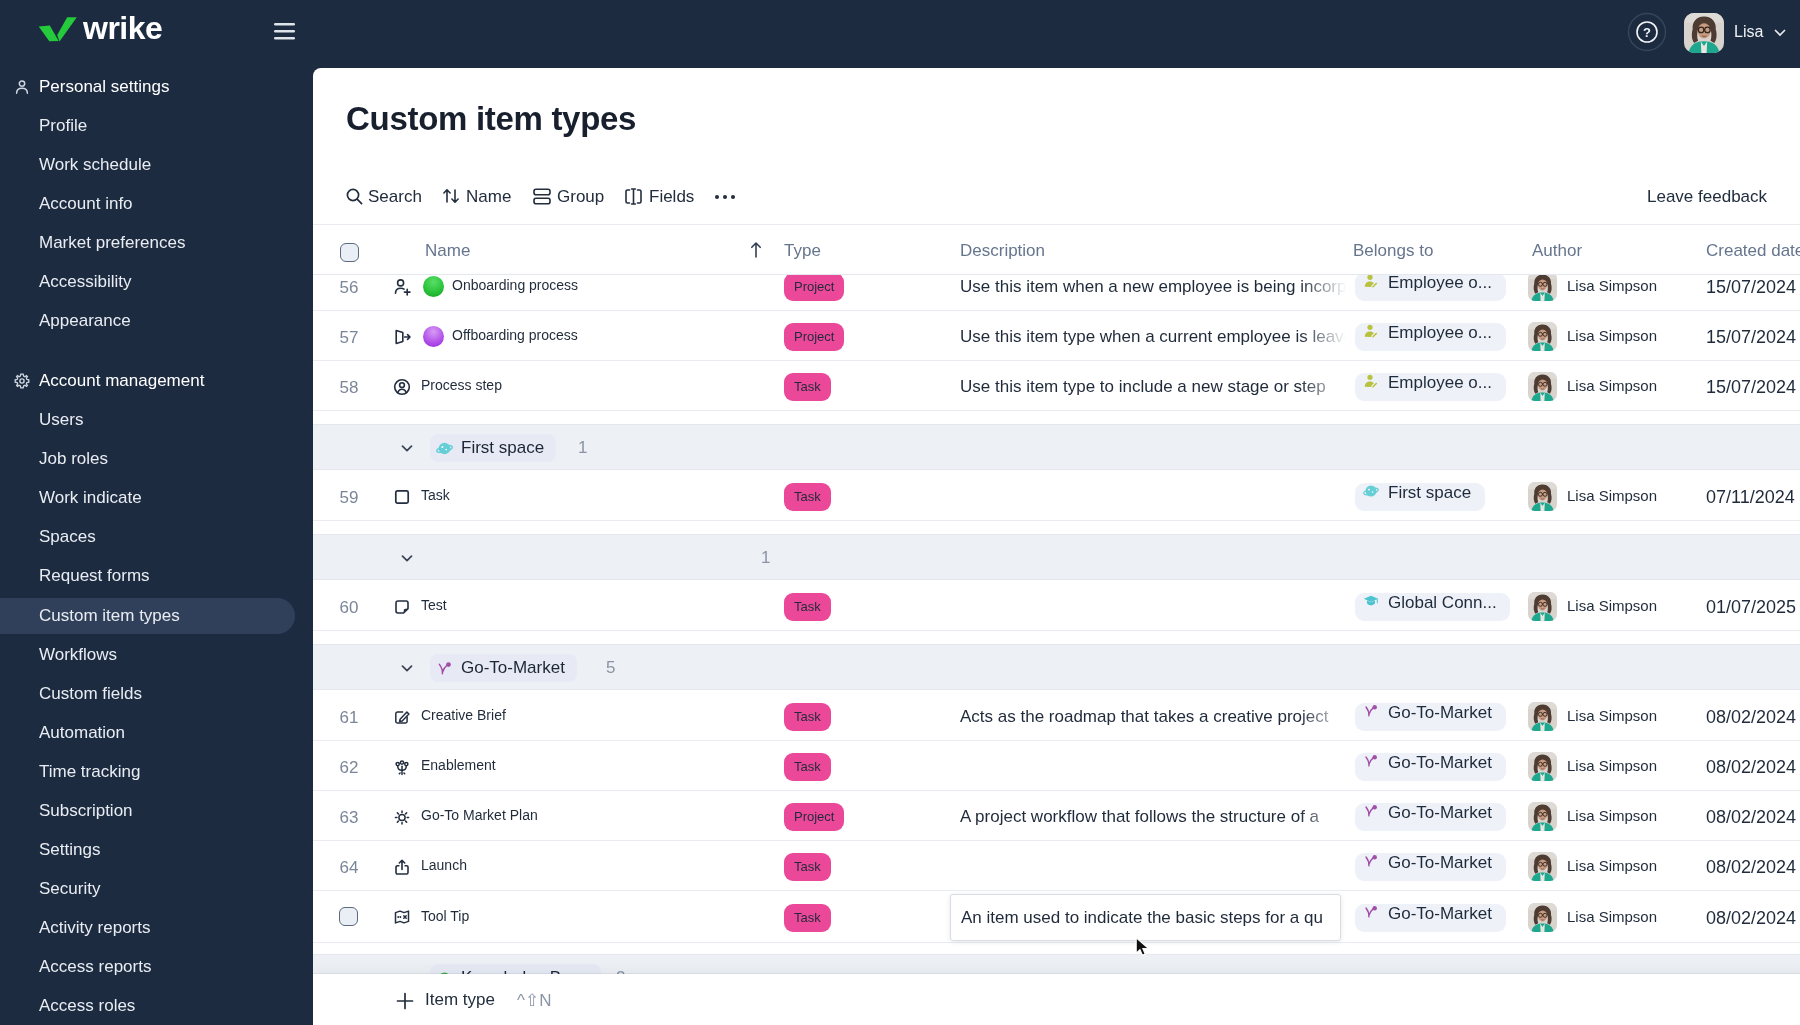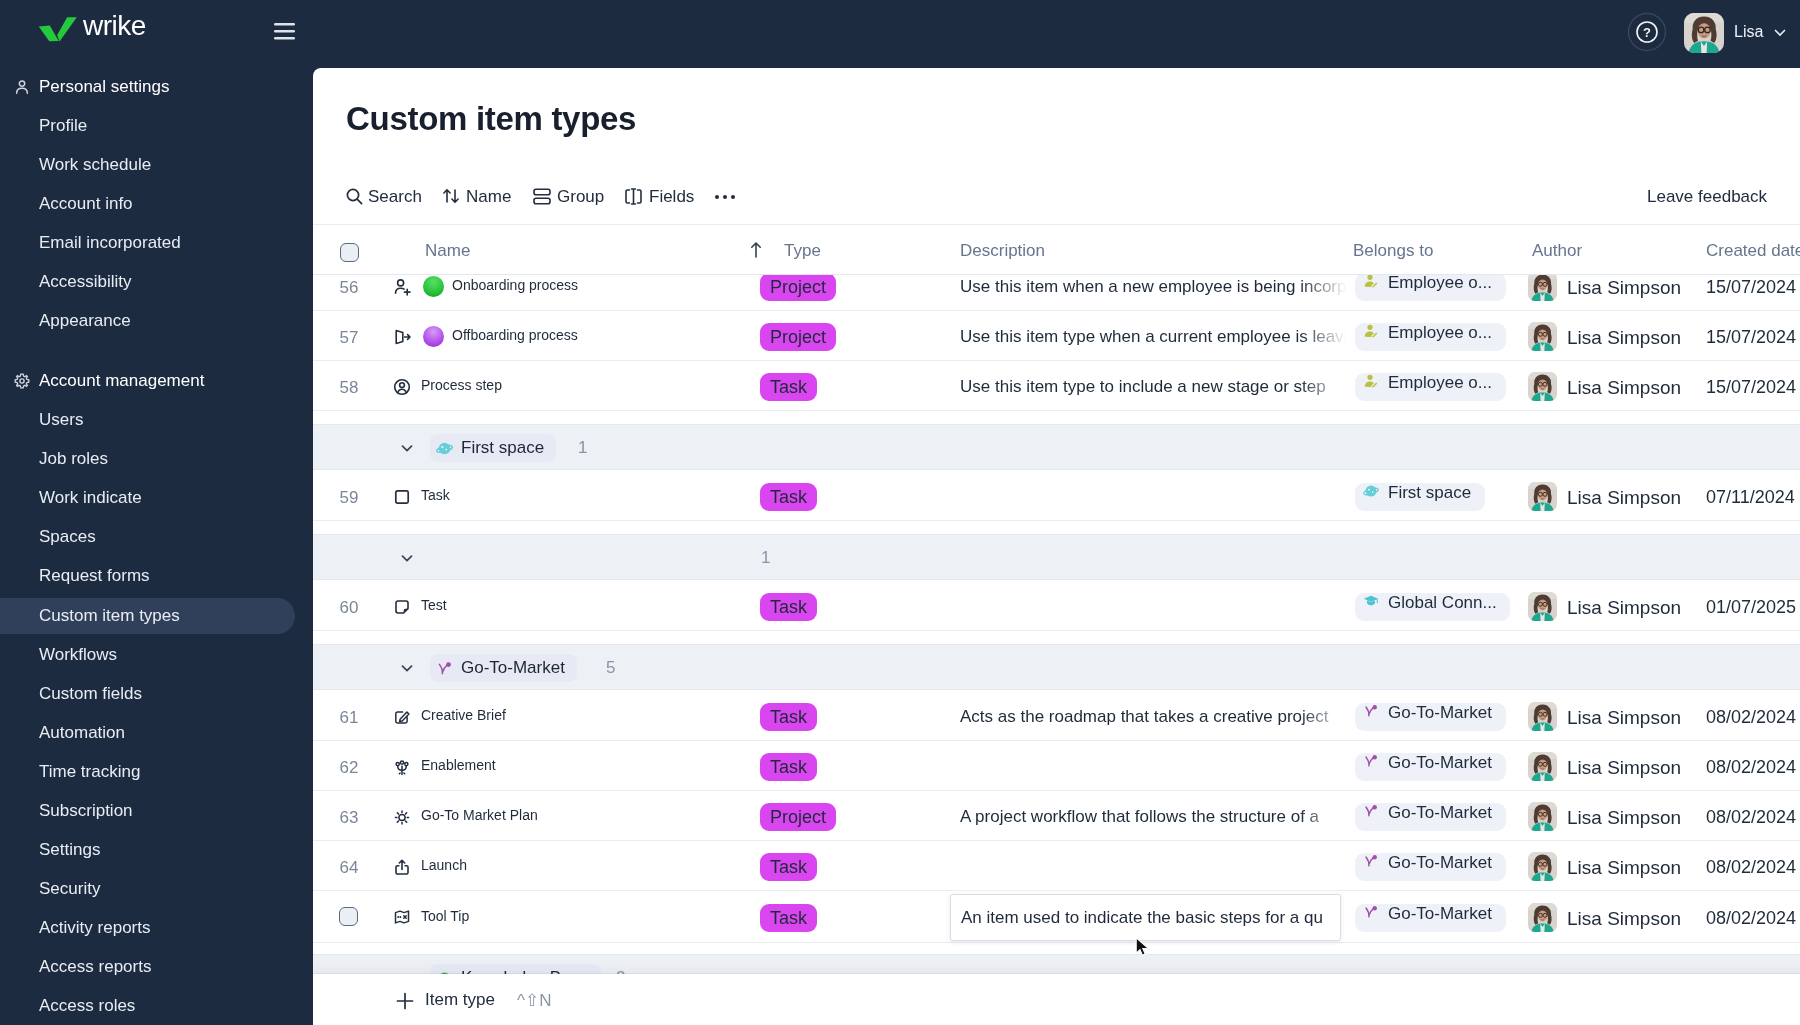--- a/index.html
+++ b/index.html
@@ -18,59 +18,59 @@
 .tbtxt{position:absolute;top:118px;height:22px;line-height:22px;font-size:17px;color:#222d3d;white-space:nowrap}
 .hline{position:absolute;left:0;width:1487px;height:1px;background:#e9edf2}
 .hdrtxt{position:absolute;top:172px;height:21px;line-height:21px;font-size:17px;color:#66758e;white-space:nowrap}
 .ckb{position:absolute;width:19px;height:19px;border:1.5px solid #5c6a80;border-radius:6px;background:#eaeef5}
 
 .row{position:absolute;left:0;width:1487px;height:50px;border-bottom:1px solid #e9edf2;background:#fff}
 .num{position:absolute;left:20px;width:32px;text-align:center;top:17px;font-size:17px;color:#7b8699}
 .nicon{position:absolute;left:80px;top:17px;width:18px;height:18px}
 .nname{position:absolute;left:108px;top:16px;font-size:14px;color:#1f2a3a;white-space:nowrap}
 .ball{position:absolute;left:110px;top:15px;width:21px;height:21px;border-radius:50%}
-.typepill{position:absolute;left:447px;top:12px;height:28px;line-height:28px;border-radius:9px;background:#d946ef;color:#1f2a3a;font-size:18px;padding:0 10px;white-space:nowrap}
+.typepill{position:absolute;left:471px;top:12px;height:28px;line-height:28px;border-radius:9px;background:#ec4899;color:#1f2a3a;font-size:13px;padding:0 10px;white-space:nowrap}
 .desc{position:absolute;left:647px;top:16px;width:386px;font-size:17px;color:#1f2a3a;white-space:nowrap;overflow:hidden;-webkit-mask-image:linear-gradient(90deg,#000 88%,rgba(0,0,0,.45) 95%,transparent 100%);mask-image:linear-gradient(90deg,#000 88%,rgba(0,0,0,.45) 95%,transparent 100%)}
 .bpill{position:absolute;left:1042px;top:12px;height:28px;border-radius:9px;background:#eef2f8;font-size:17px;color:#1f2a3a;display:flex;align-items:flex-start;padding:0 14px 0 8px;white-space:nowrap;max-width:155px;overflow:hidden}
 .bpill svg{margin-right:9px;flex:0 0 auto}
 .av{position:absolute;left:1215px;top:11px;width:29px;height:29px;border-radius:7px;overflow:hidden}
-.aname{position:absolute;left:1254px;top:16px;font-size:19px;color:#1f2a3a;white-space:nowrap}
+.aname{position:absolute;left:1254px;top:16px;font-size:15px;color:#1f2a3a;white-space:nowrap}
 .dt{position:absolute;left:1393px;top:16px;font-size:18px;color:#1f2a3a;white-space:nowrap}
 
 .band{position:absolute;left:0;width:1487px;height:46px;background:#edf0f4;border-top:1px solid #e4e8ee;border-bottom:1px solid #e4e8ee}
 .gchev{position:absolute;left:88px;top:20px}
 .gpill{position:absolute;left:117px;top:9px;height:28px;border-radius:8px;background:#e7eaf4;display:flex;align-items:center;padding:0 12px 0 6px;font-size:17px;font-weight:500;color:#1c2635;white-space:nowrap}
 .gpill svg{margin-right:8px}
 .gcount{position:absolute;top:13px;font-size:17px;color:#8a94a6}
 
 #botbar{position:absolute;left:0;top:906px;width:1748px;height:51px;background:#fff;box-shadow:0 -1px 0 rgba(30,42,64,.07),0 -6px 12px rgba(30,42,64,.04)}
 </style>
 </head>
 <body>
 
 <div id="sidebar">
   <svg style="position:absolute;left:38px;top:14px" width="40" height="28" viewBox="0 0 40 28">
     <polygon points="0.7,12.6 11.8,11.6 20.7,26.9 11.3,27.3" fill="#25c93c"></polygon>
     <polygon points="29.2,3.3 38.8,3.3 21.5,27.5 19.2,20.9" fill="#25c93c"></polygon>
   </svg>
-  <div style="position:absolute;left:83px;top:10px;font-size:28px;font-weight:400;color:#fff;letter-spacing:-.5px">wrike</div>
+  <div style="position:absolute;left:83px;top:10px;font-size:32px;font-weight:700;color:#fff;letter-spacing:-.5px">wrike</div>
   <svg style="position:absolute;left:274px;top:23px" width="21" height="18" viewBox="0 0 21 18">
     <rect y="0" width="21" height="2.6" rx="1.3" fill="#dfe4ea"></rect>
     <rect y="7" width="21" height="2.6" rx="1.3" fill="#dfe4ea"></rect>
     <rect y="14" width="21" height="2.6" rx="1.3" fill="#dfe4ea"></rect>
   </svg>
   <svg class="sicon" style="top:79px" viewBox="0 0 16 16" fill="none" stroke="#cfd6e0" stroke-width="1.5">
       <circle cx="8" cy="4.6" r="2.7"></circle>
       <path d="M2.6,14.2 C2.6,10.8 5,9.2 8,9.2 C11,9.2 13.4,10.8 13.4,14.2" stroke-linecap="round"></path>
     </svg>
   <div class="sitem shead" style="top:76px">Personal settings</div>
   <div class="sitem" style="top:115px">Profile</div>
   <div class="sitem" style="top:154px">Work schedule</div>
   <div class="sitem" style="top:193px">Account info</div>
-  <div class="sitem" style="top:232px">Email incorporated</div>
+  <div class="sitem" style="top:232px">Market preferences</div>
   <div class="sitem" style="top:271px">Accessibility</div>
   <div class="sitem" style="top:310px">Appearance</div>
   <svg class="sicon" style="top:373px" viewBox="0 0 16 16" fill="none" stroke="#cfd6e0">
       <circle cx="8" cy="8" r="2.1" stroke-width="1.4"></circle>
       <path stroke-width="1.3" d="M8,1.2 L9.2,1.2 L9.6,3.1 L10.9,3.7 L12.5,2.6 L13.4,3.5 L12.3,5.1 L12.9,6.4 L14.8,6.8 L14.8,8 L14.8,9.2 L12.9,9.6 L12.3,10.9 L13.4,12.5 L12.5,13.4 L10.9,12.3 L9.6,12.9 L9.2,14.8 L8,14.8 L6.8,14.8 L6.4,12.9 L5.1,12.3 L3.5,13.4 L2.6,12.5 L3.7,10.9 L3.1,9.6 L1.2,9.2 L1.2,8 L1.2,6.8 L3.1,6.4 L3.7,5.1 L2.6,3.5 L3.5,2.6 L5.1,3.7 L6.4,3.1 L6.8,1.2 Z"></path>
     </svg>
   <div class="sitem shead" style="top:370px">Account management</div>
   <div class="sitem" style="top:409px">Users</div>
   <div class="sitem" style="top:448px">Job roles</div>
   <div class="sitem" style="top:487px">Work indicate</div>

